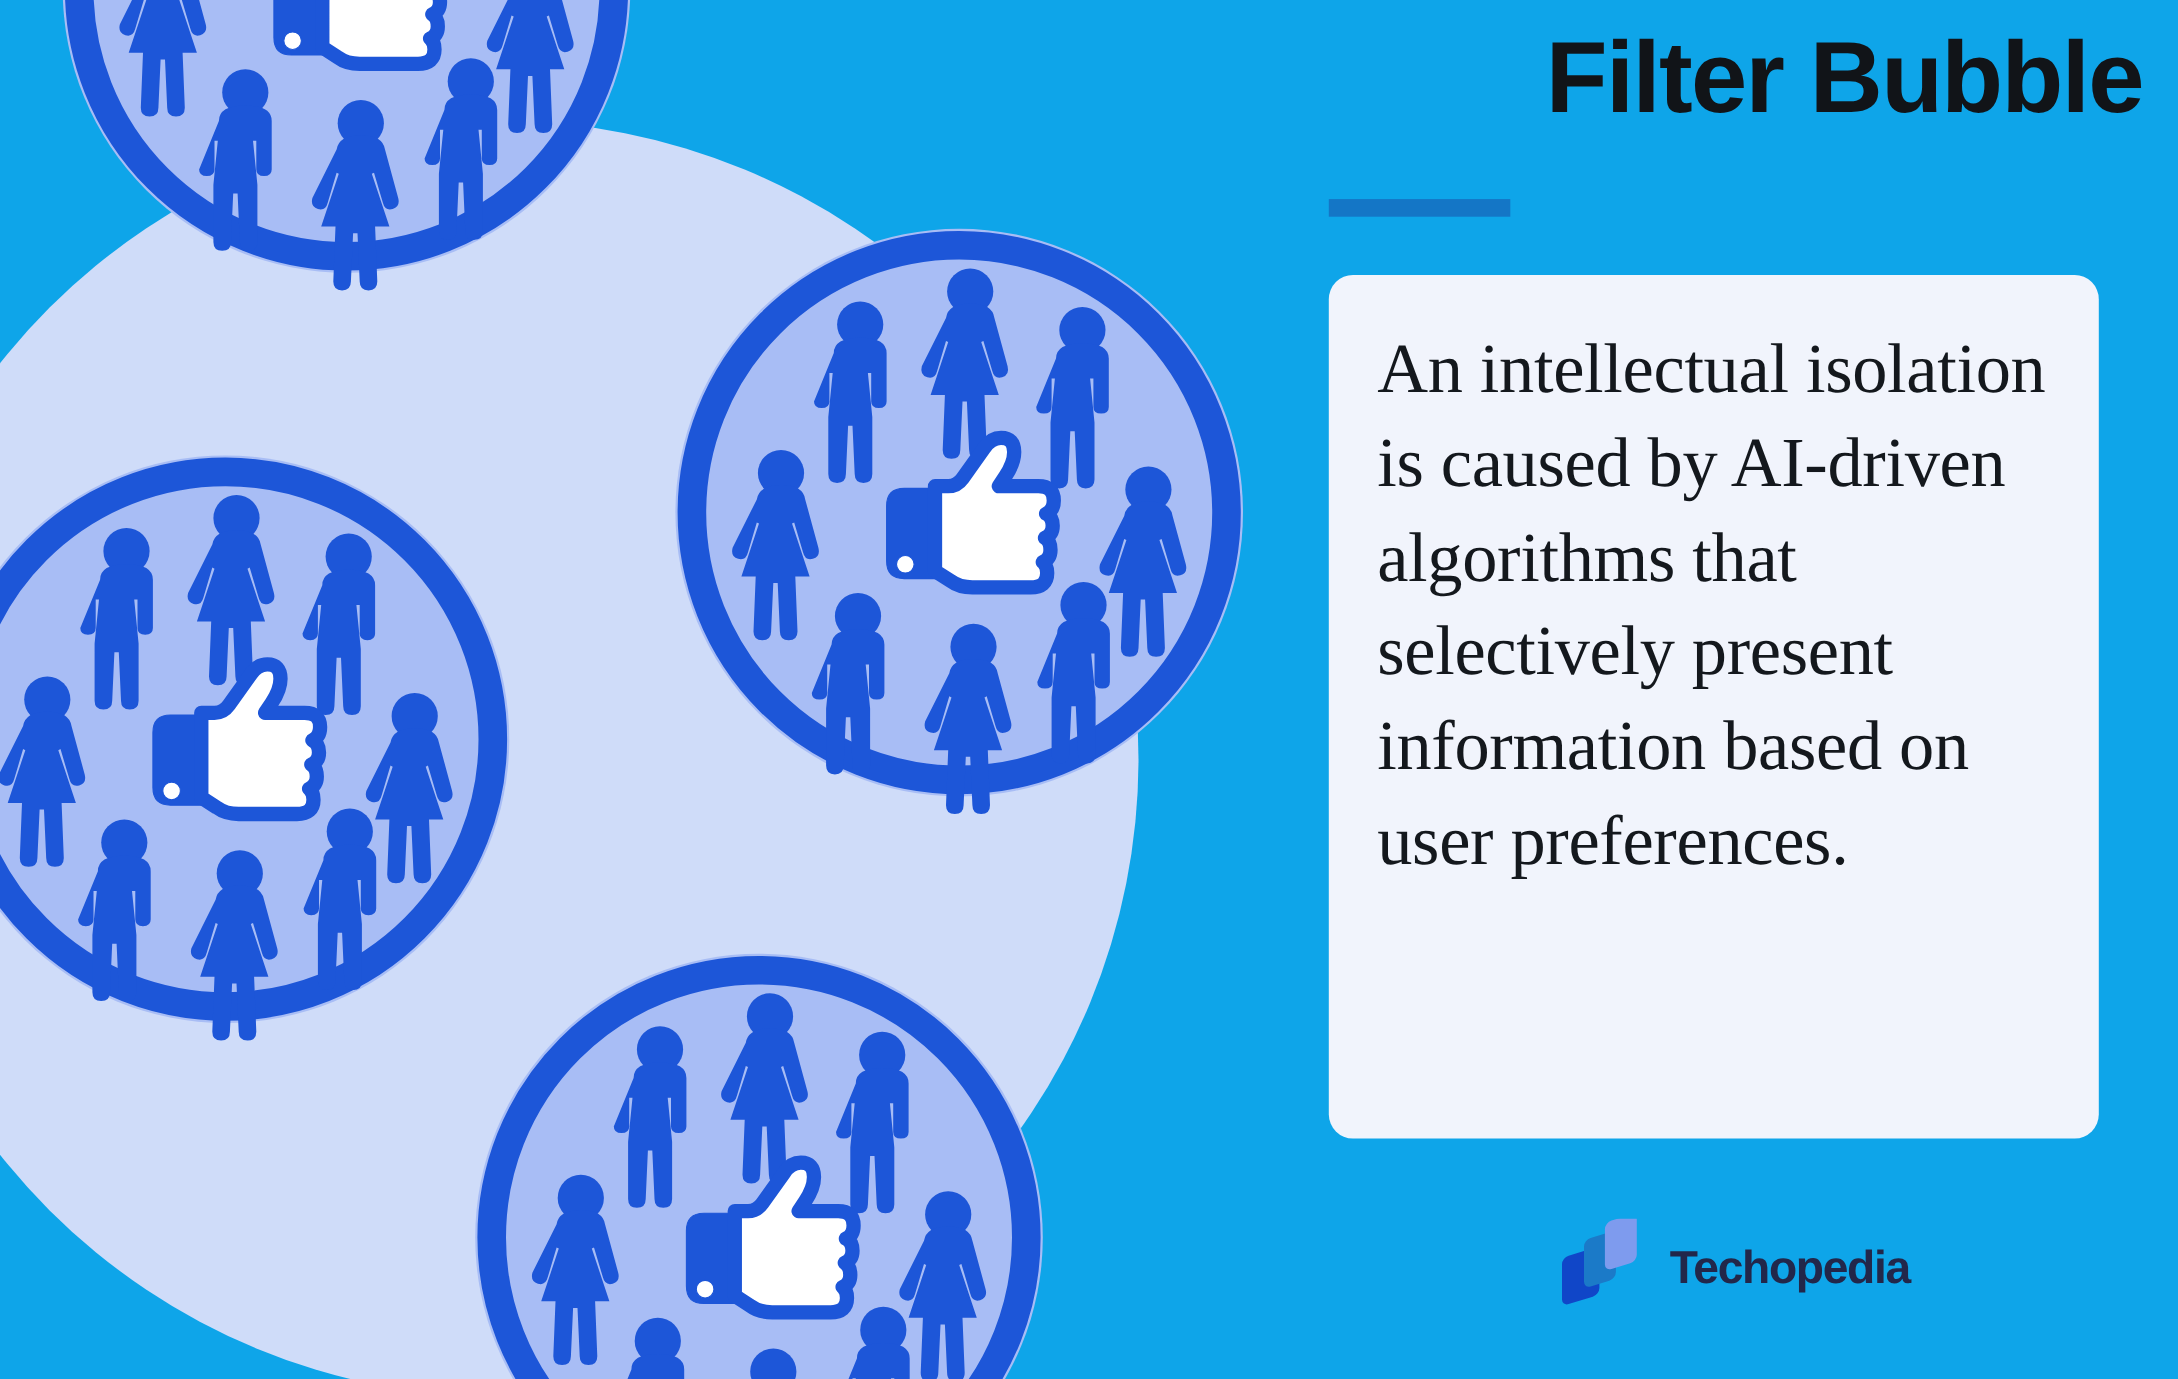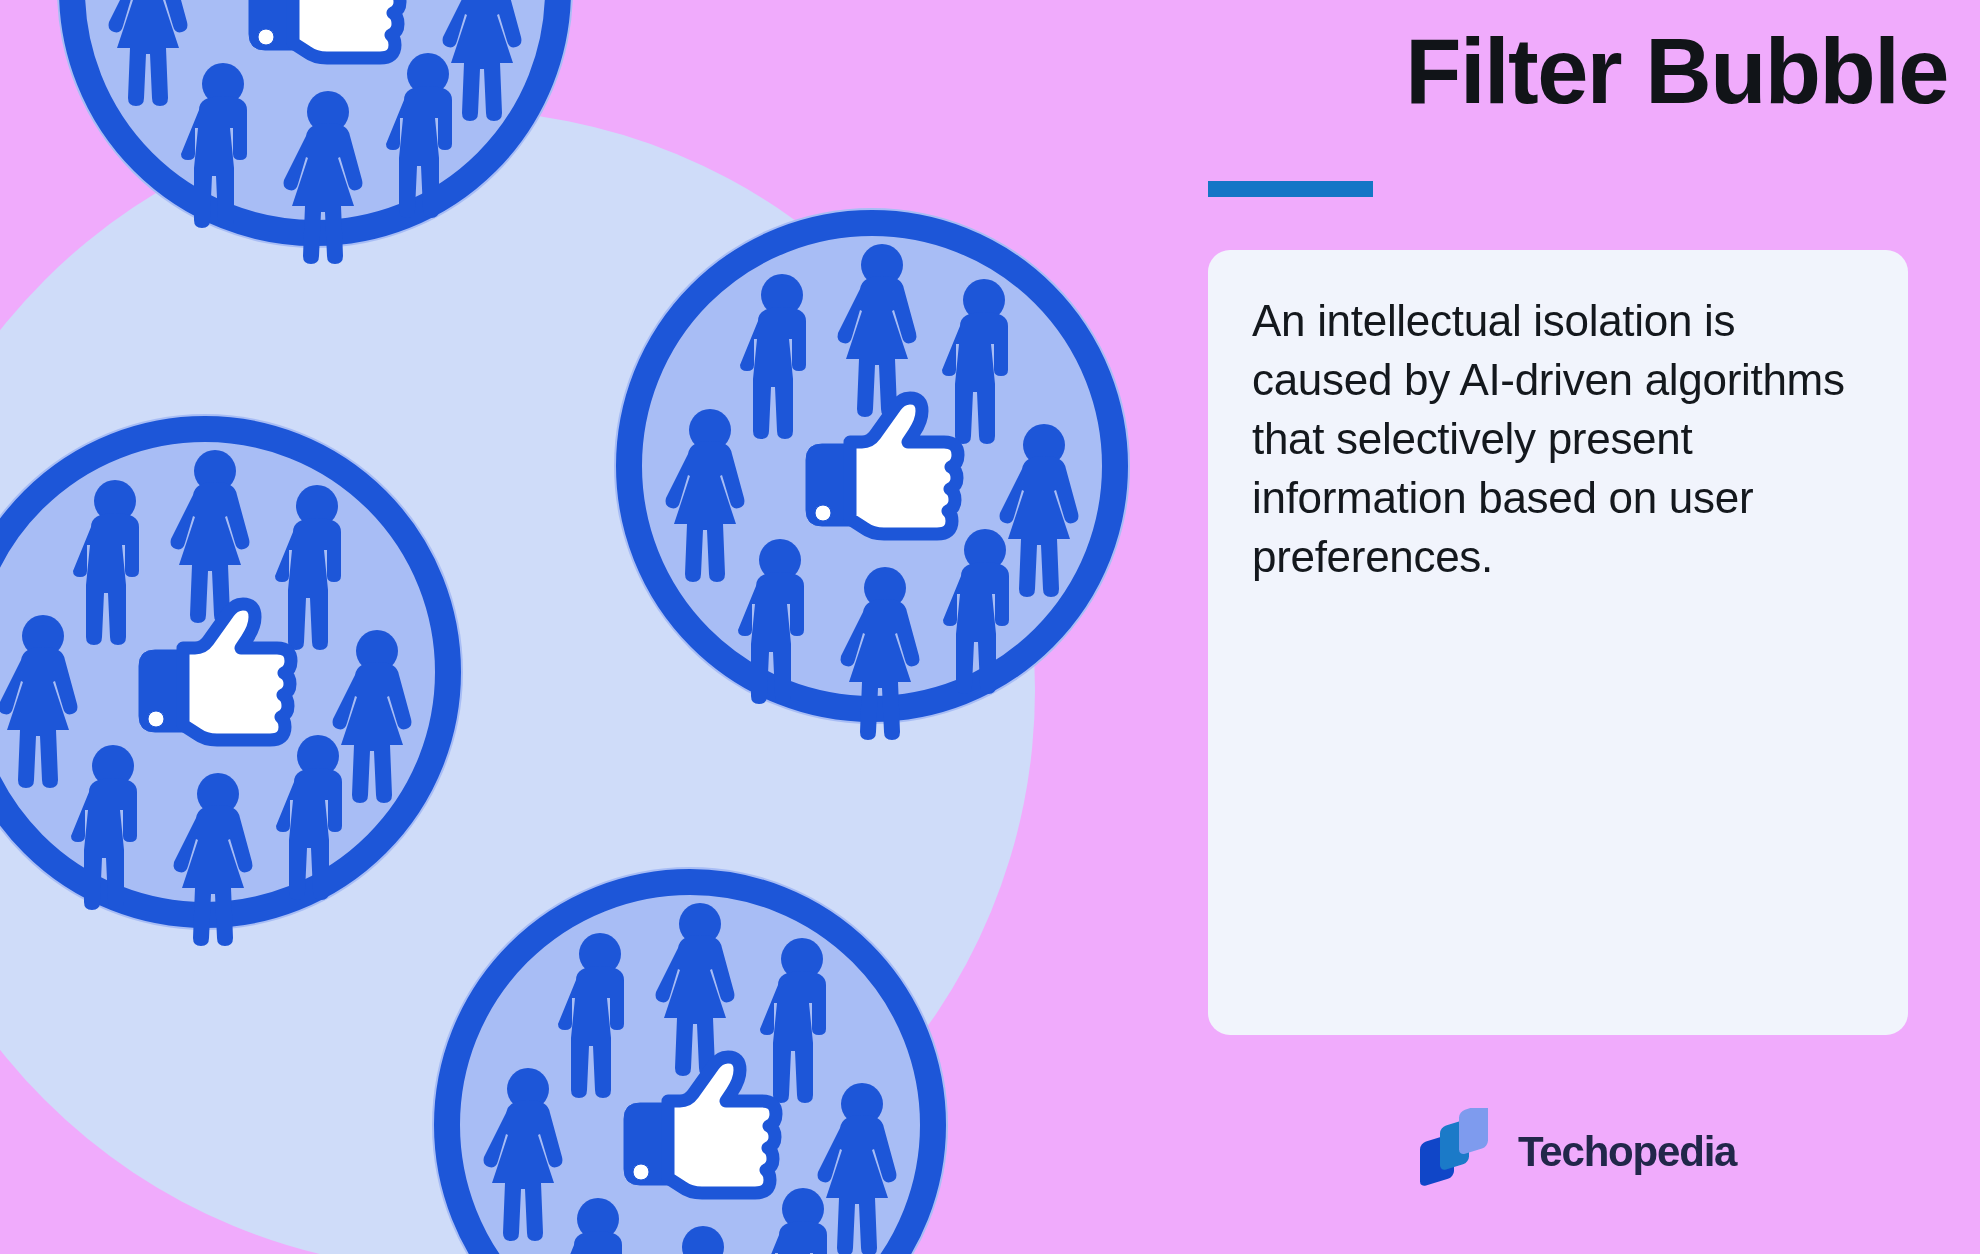--- a/index.html
+++ b/index.html
@@ -4,21 +4,21 @@
 <title>Filter Bubble — Techopedia</title>
 <style>
   * { margin:0; padding:0; box-sizing:border-box; }
   html, body { width:1980px; height:1254px; }
   body {
     background:#ffffff;
     font-family:"Liberation Sans", sans-serif;
     overflow:hidden;
     position:relative;
   }
-  #stage { position:relative; width:1980px; height:1254px; overflow:hidden; background:#f0abfc; }
+  #stage { position:relative; width:1980px; height:1254px; overflow:hidden; background:#0ea5e9; }
 
   
   .illustration { position:absolute; left:0; top:0; width:1160px; height:1254px; overflow:hidden; }
   .illustration svg { display:block; }
 
   
   .content {
     position:absolute; left:1190px; top:0; width:790px; height:1254px;
   }
   .page-title {
@@ -30,22 +30,22 @@
   .title-rule {
     position:absolute; left:18px; top:181px; width:165px; height:16px;
     background:#1476C6;
   }
   .definition-card {
     position:absolute; left:18px; top:250px; width:700px; min-height:785px;
     background:#F1F4FC; border-radius:22px;
     padding:42px 44px 30px 44px;
   }
   .definition-text {
-    font-size:44px; line-height:1.34; color:#14181D;
-    font-weight:normal; letter-spacing:-0.3px;
+    font-size:64px; line-height:1.34; color:#14181D;
+    font-weight:normal; letter-spacing:-0.3px;font-family:Liberation Serif, serif;
   }
 
   
   .logo-row {
     position:absolute; left:228px; top:1108px;
     display:flex; align-items:center; gap:22px;
   }
   .logo-mark { width:78px; height:88px; }
   .logo-word {
     font-size:42px; font-weight:bold; color:#22274A;

